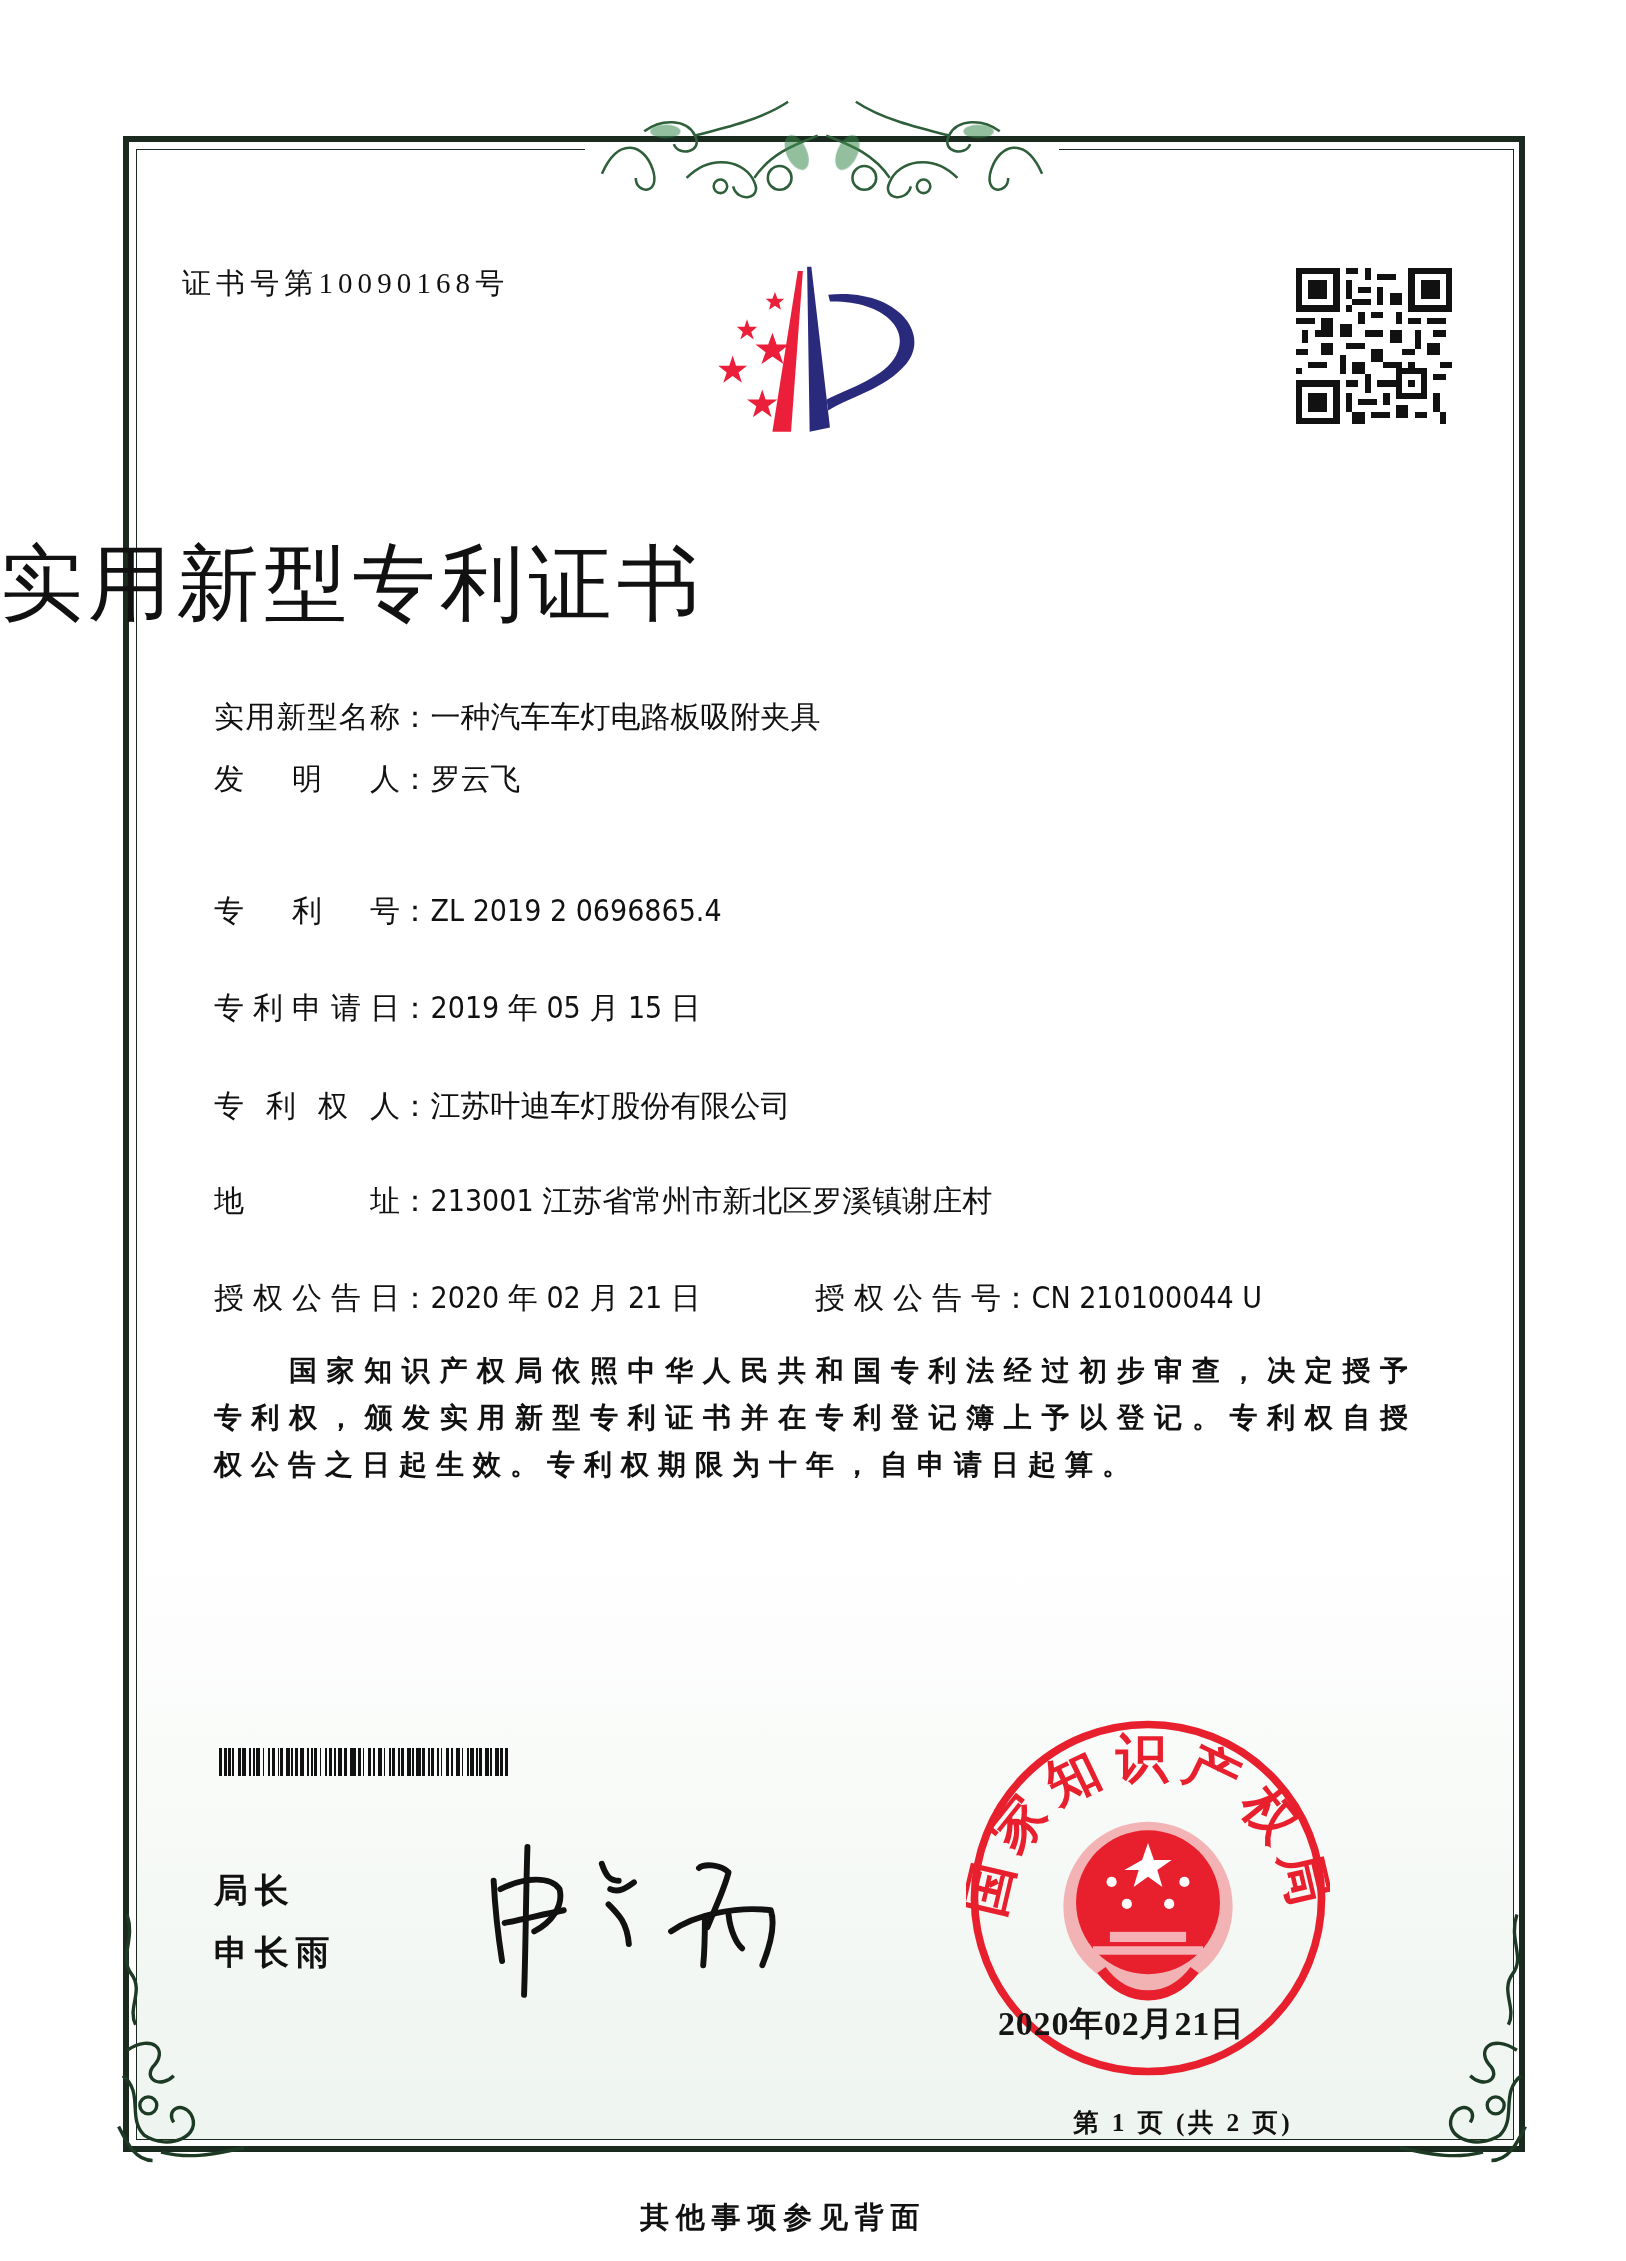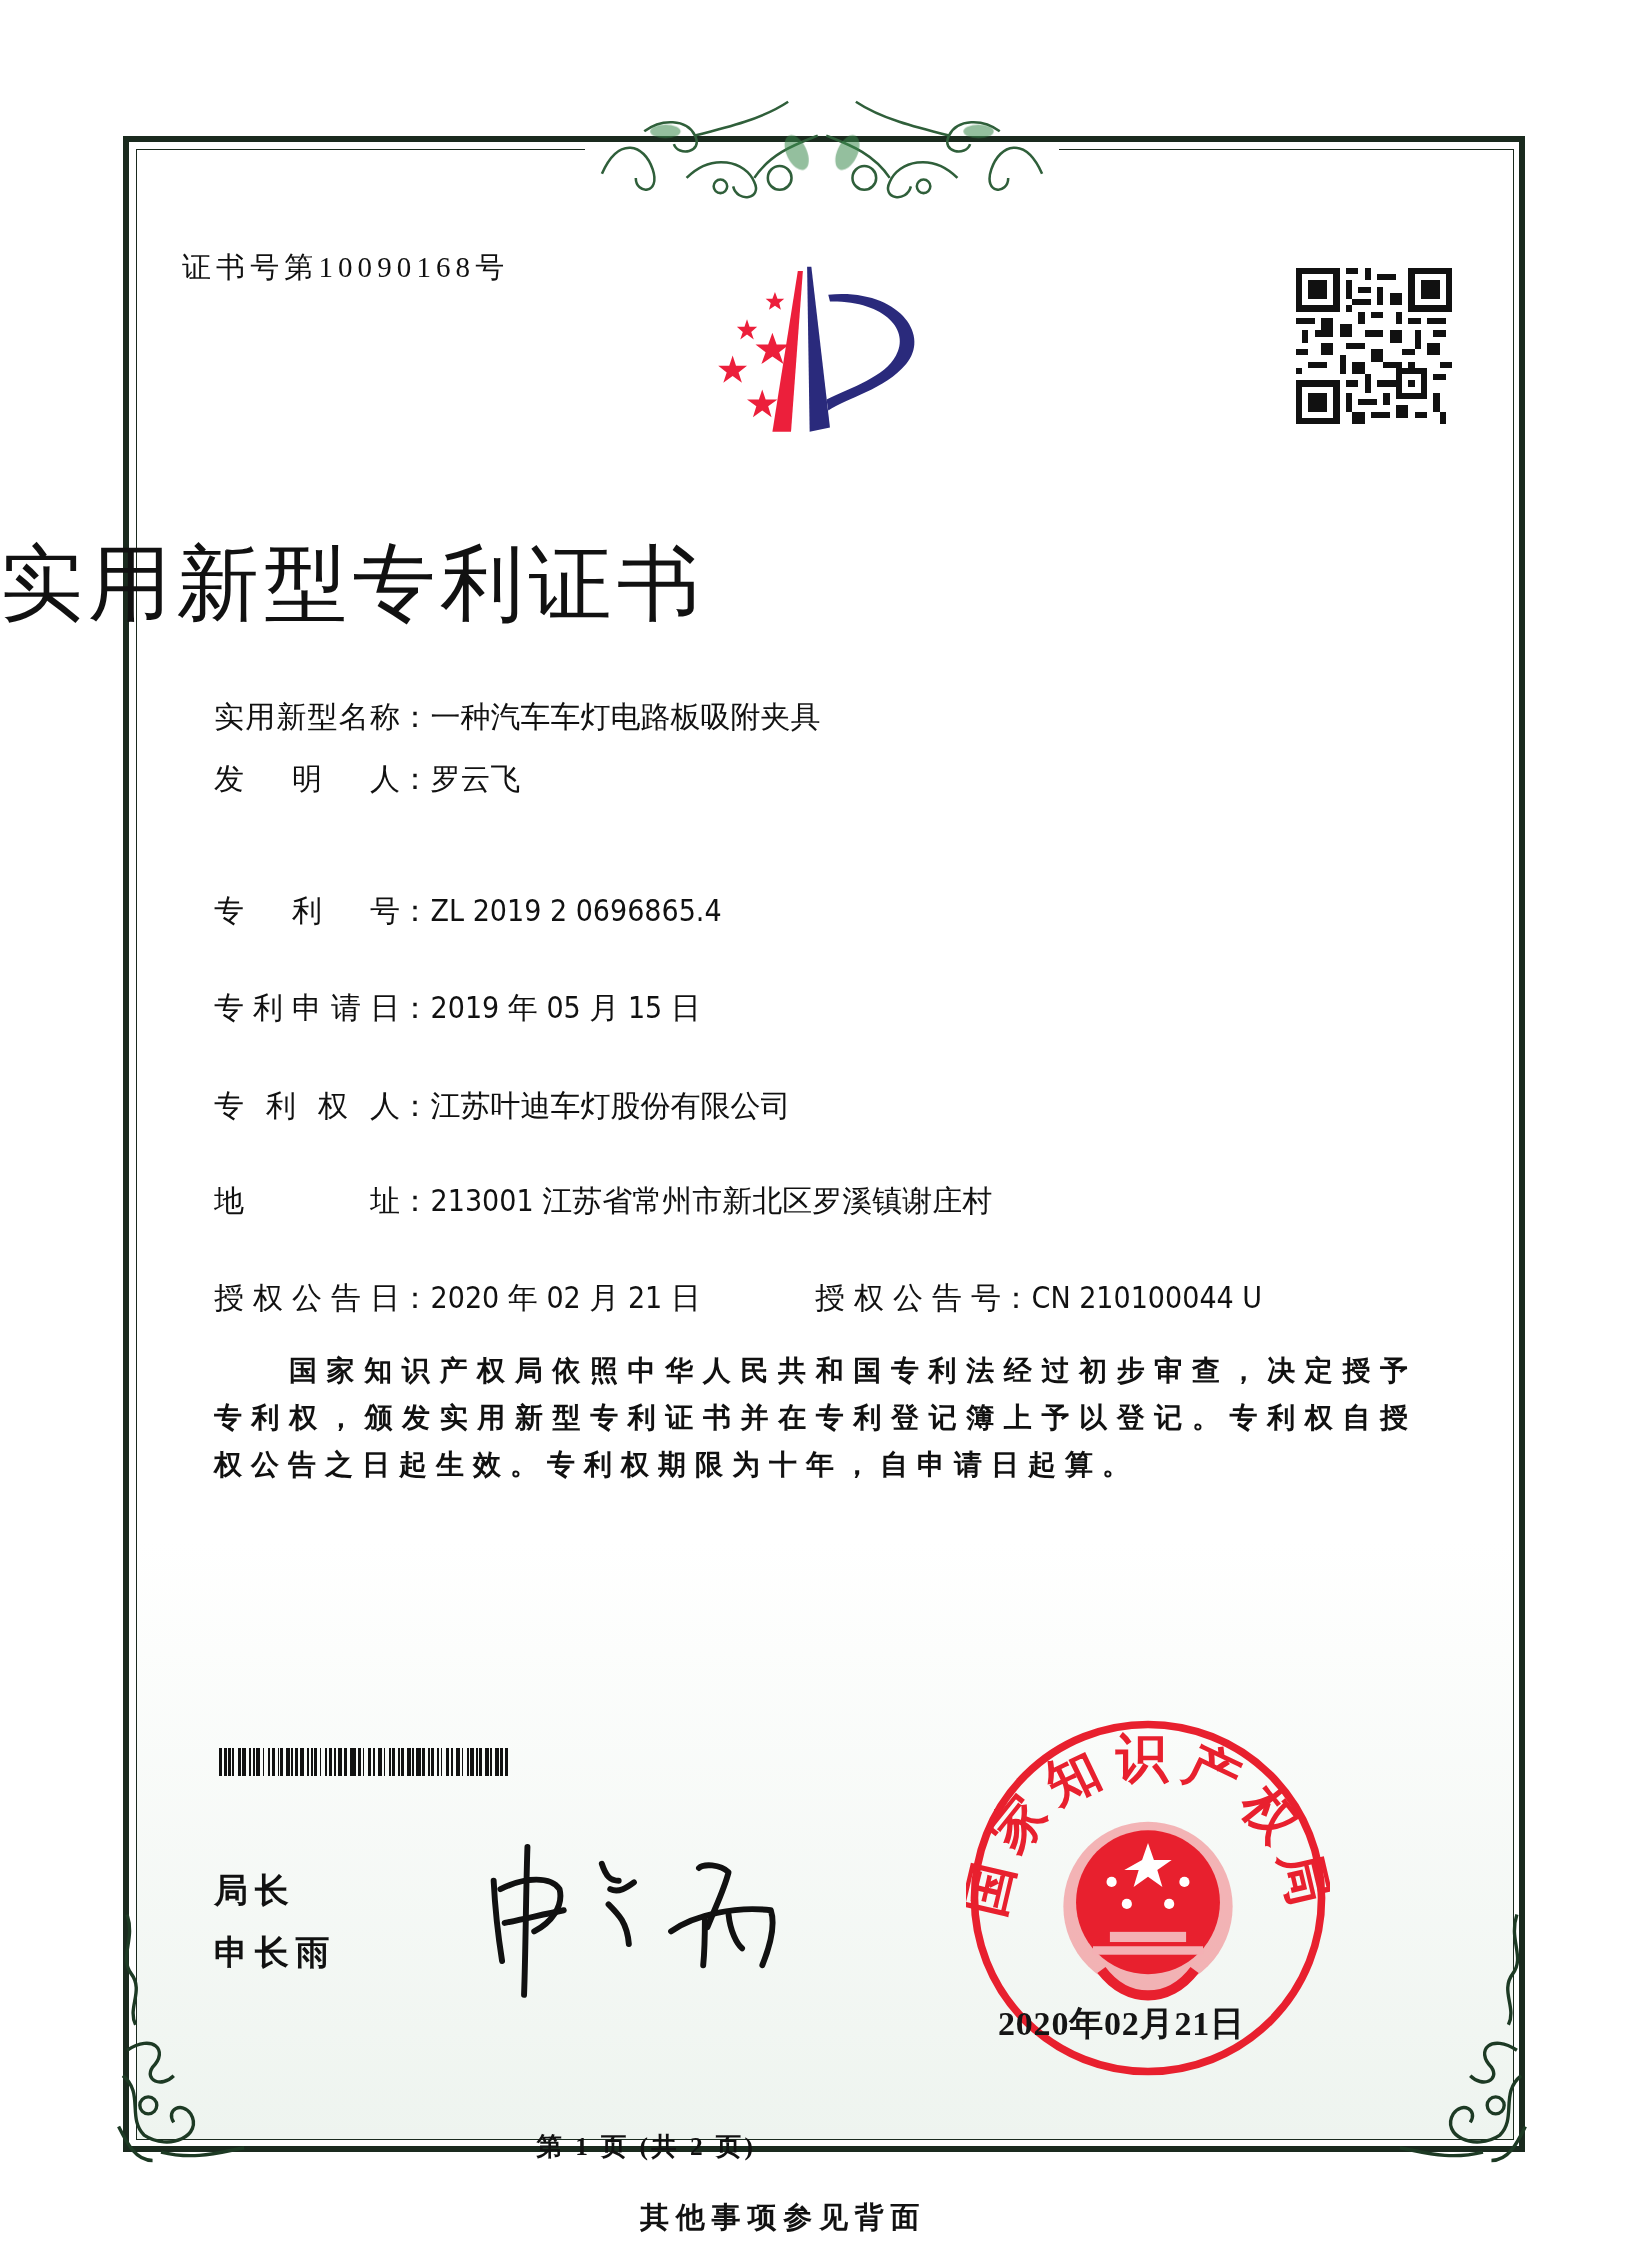--- a/index.html
+++ b/index.html
@@ -19,21 +19,21 @@
   .frame-inner {
     position: absolute; left: 136px; top: 149px; width: 1378px; height: 1991px;
     border: 1.7px solid #1a2a1e; box-sizing: border-box;
     background: linear-gradient(to bottom, #ffffff 0%, #ffffff 70%, #eef4ef 100%);
   }
   .ornament-top { left: 585px; top: 93px; width: 474px; height: 119px; }
   .corner-bl { left: 110px; top: 1906px; width: 136px; height: 263px; }
   .corner-br { left: 1398px; top: 1906px; width: 136px; height: 263px; }
 
   .cert-no {
-    left: 182px; top: 248px; font-size: 29px; letter-spacing: 5.1px;
+    left: 182px; top: 264px; font-size: 29px; letter-spacing: 5.1px;
     font-family: "Liberation Serif", "DejaVu Serif", serif;
   }
   .logo { left: 703px; top: 254px; width: 237px; height: 182px; }
   .qr { left: 1296px; top: 268px; width: 156px; height: 156px; }
 
   .title {
     left: 0; width: 1627px; top: 542px; 
     font-size: 83px; letter-spacing: 5.1px; line-height: 1;
     font-family: "DejaVu Serif", "Liberation Serif", serif;
     font-weight: normal;
@@ -67,24 +67,23 @@
   .director-name { top: 1930px; }
   .signature { left: 483px; top: 1830px; width: 339px; height: 169px; }
 
   .seal { left: 966px; top: 1716px; width: 364px; height: 364px; }
   .seal-date {
     left: 998px; top: 2001px; font-size: 34px; letter-spacing: 0.8px;
     font-family: "Liberation Serif", "DejaVu Serif", serif; font-weight: bold; color: #151515;
   }
 
   .page-no {
-    left: 0; width: 1293px; text-align: center; top: 2106px;
+    left: 0; width: 1293px; text-align: right; top: 2106px;
     font-size: 25.4px; font-weight: bold; letter-spacing: 3.4px;
     font-family: "Liberation Serif", "DejaVu Serif", serif;
-    margin-top: 24px;
   }
   .back-note {
     left: 640px; top: 2198px; font-size: 29px; font-weight: bold; letter-spacing: 6.8px;
     font-family: "DejaVu Serif", "Liberation Serif", serif;
   }
 </style>
 </head>
 <body>
 
 <div class="frame-outer"></div>

